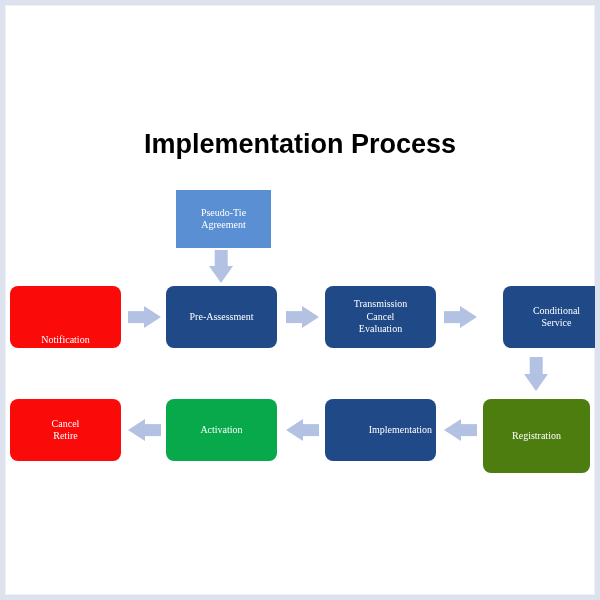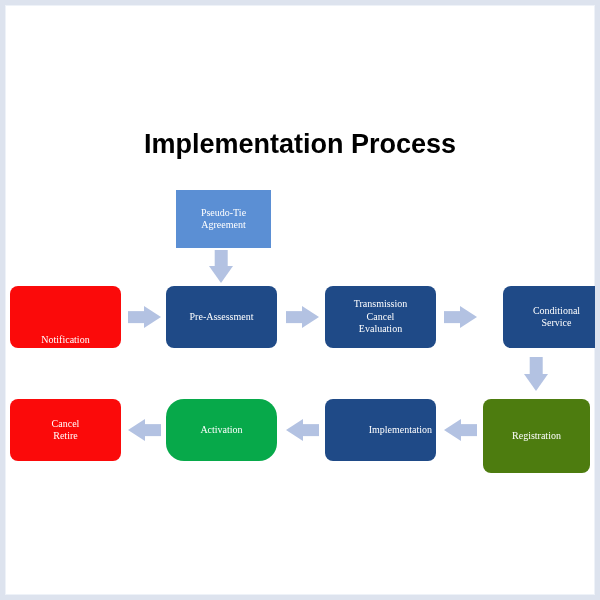--- a/index.html
+++ b/index.html
@@ -164,21 +164,21 @@
       <div class="node" style="left: 483px; top: 399px; width: 107px; height: 74px; background: #4d7c0f;">
         <div>
           <span class="label">Registration</span>
         </div>
       </div>
       <div class="node" style="left: 325px; top: 399px; width: 111px; height: 62px; background: rgb(31, 74, 135); justify-content: flex-end;">
         <div>
           <span class="label">Implementation</span>
         </div>
       </div>
-      <div class="node" style="left: 166px; top: 399px; width: 111px; height: 62px; background: rgb(7, 169, 74); border-radius: 18px;">
+      <div class="node" style="left: 166px; top: 399px; width: 111px; height: 62px; background: rgb(7, 169, 74);">
         <div>
           <span class="label">Activation</span>
         </div>
       </div>
       <div class="node" style="left: 10px; top: 399px; width: 111px; height: 62px; background: rgb(251, 10, 10);">
         <div>
           <span class="label">Cancel</span>
           <span class="label">Retire</span>
         </div>
       </div>

